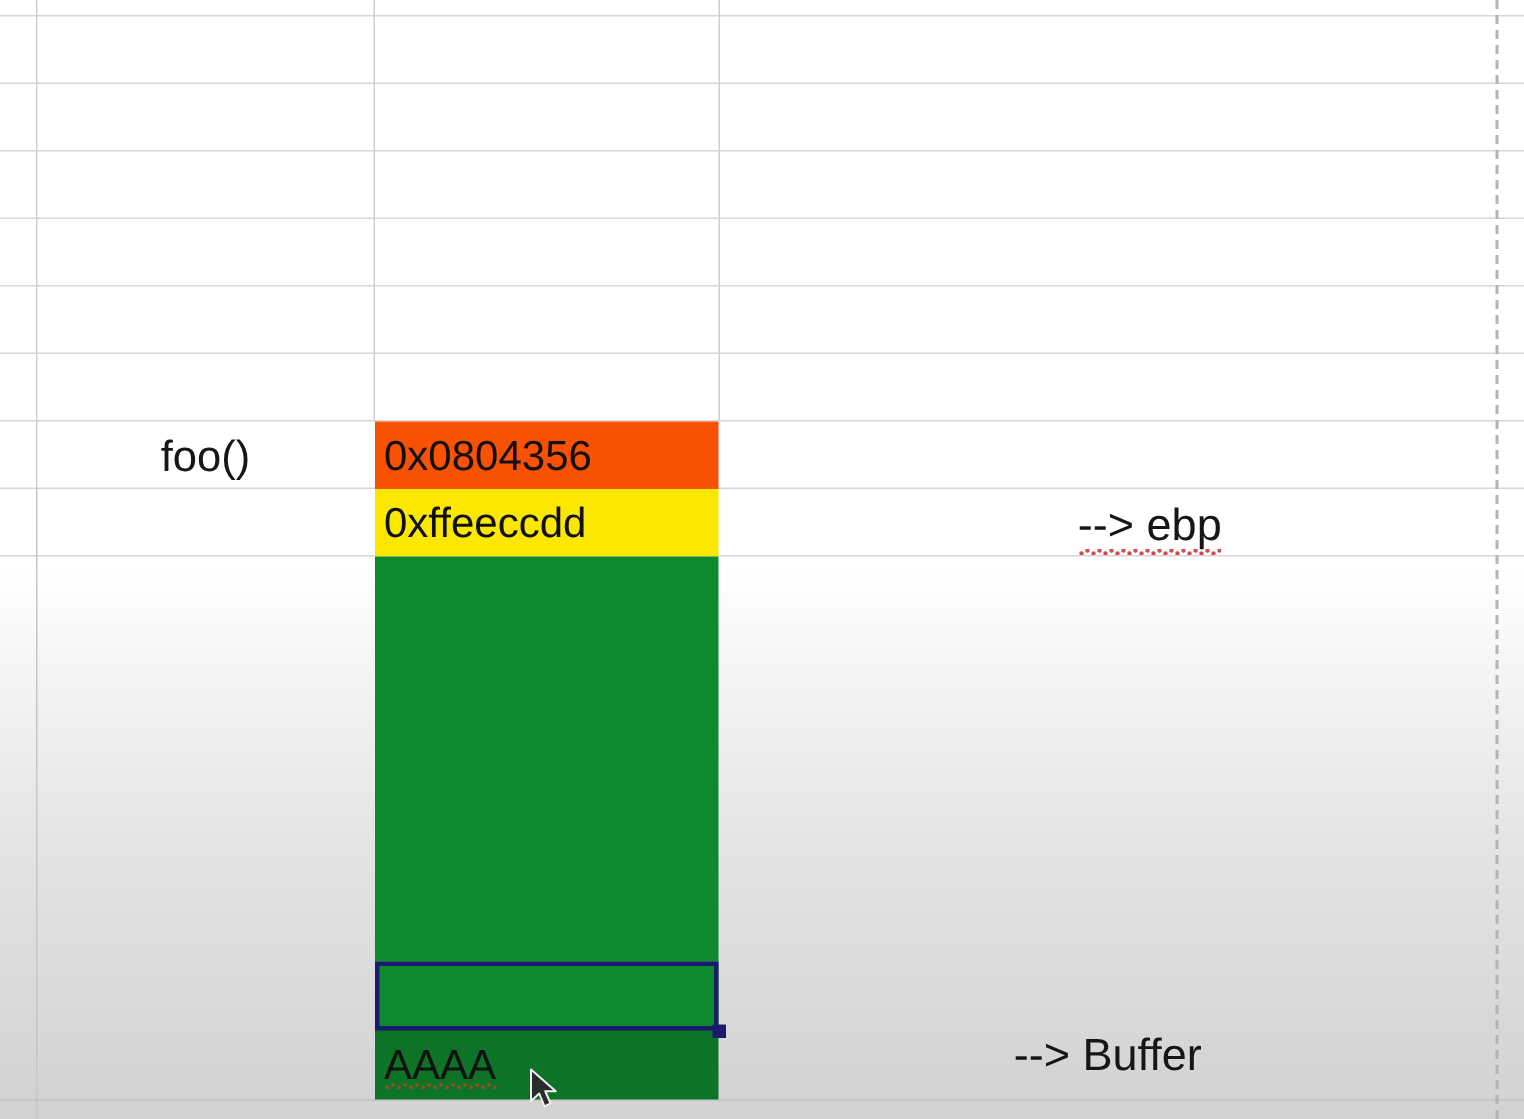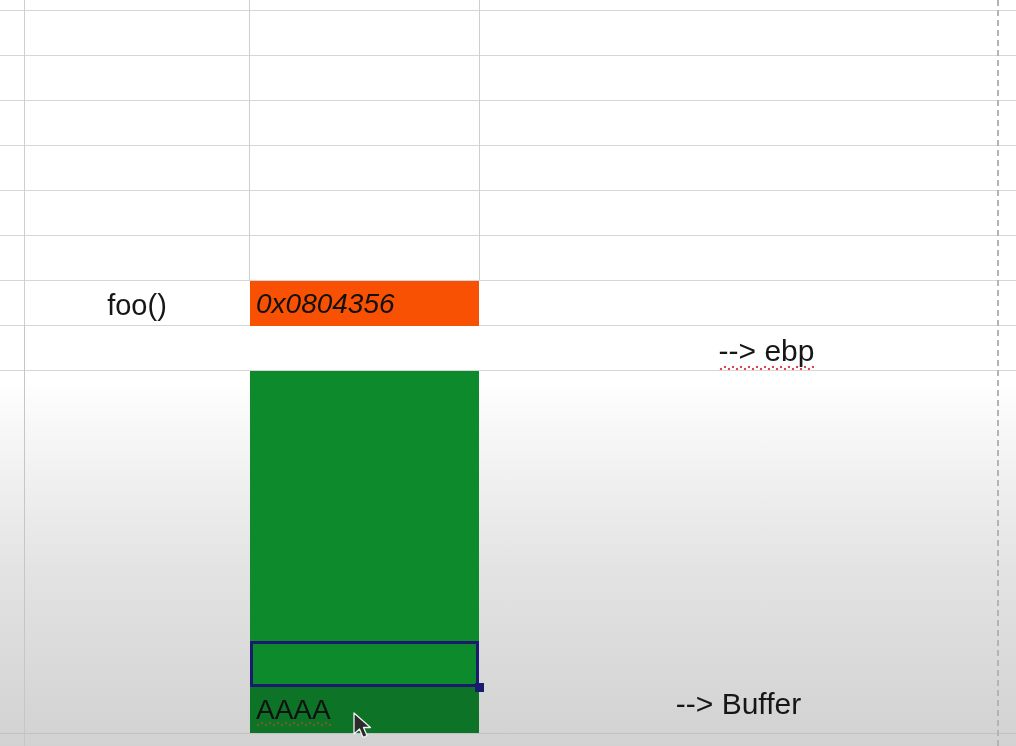--- a/index.html
+++ b/index.html
@@ -164,22 +164,23 @@
     <div class="vline" style="left:24px;  top:325px; height:421px; background:#c6c6c6;"></div>
     <div class="vline" style="left:249px; height:281px;"></div>
     <div class="vline" style="left:479px; height:281px;"></div>
   </div>
 
   <div class="pagebreak" style="left:997px;"></div>
 
 
   <div class="label-cell" style="left:25px; top:283px; width:224px; height:45px;">foo()</div>
 
-  <div class="cell cell-retaddr text-left" style="left:250px; top:281px; width:229px; height:45px;font-style:italic;">0x0804356</div>
-
+  <div class="cell cell-retaddr text-left" style="left:250px; top:281px; width:229px; height:45px;">0x0804356</div>
+
+  <div class="cell cell-ebp text-left" style="left:250px; top:326px; width:229px; height:45px;">0xffeeccdd</div>
 
   <div class="cell cell-green" style="left:250px; top:371px; width:229px; height:270px;"></div>
   <div class="cell cell-green" style="left:250px; top:641px; width:229px; height:45px;"></div>
   <div class="cell cell-green-d text-left" style="left:250px; top:686px; width:229px; height:47px;">
     <span class="squiggle squiggle-dark">AAAA</span>
   </div>
 
   <div class="selection" style="left:250px; top:641px; width:229px; height:46px;"></div>
   <div class="fill-handle" style="left:475px; top:683px;"></div>
 

